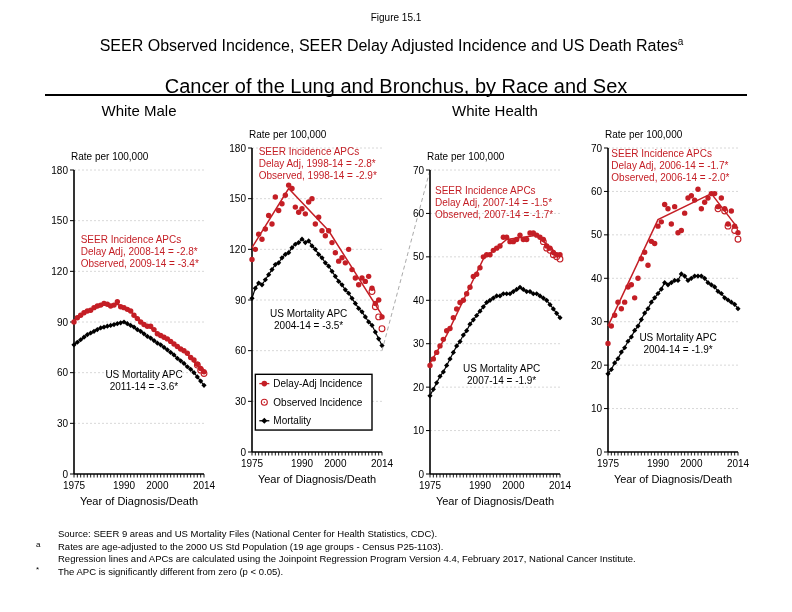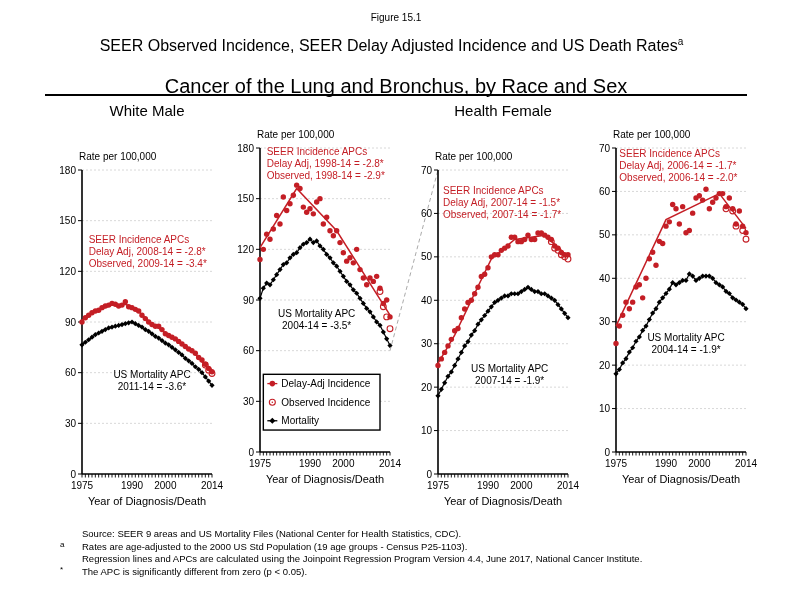--- a/index.html
+++ b/index.html
@@ -2,25 +2,25 @@
 <html><head>
 <meta charset="utf-8">
 <style>
   html,body{margin:0;padding:0;background:#fff;}
   body{width:792px;height:612px;position:relative;font-family:"Liberation Sans","DejaVu Sans",sans-serif;color:#000;overflow:hidden;}
   .figure-label{position:absolute;top:12px;left:0;width:792px;text-align:center;font-size:10px;}
   .title1{position:absolute;top:36px;left:2px;width:779px;text-align:center;font-size:16px;}
   .title1 sup{font-size:10px;}
   .title2{position:absolute;top:58px;left:0;width:792px;text-align:center;font-size:20px;margin-top:17px;}
   .divider{position:absolute;top:94px;left:45px;width:702px;height:2px;background:#000;}
-  .charts-row{position:absolute;top:100px;left:36px;width:720px;height:425px;display:flex;justify-content:flex-end;}
+  .charts-row{position:absolute;top:100px;left:36px;width:720px;height:425px;display:flex;}
   .panel{width:178px;position:relative;}
   .panel-title{width:178px;text-align:center;font-size:15px;transform:translateX(14px);height:22px;line-height:22px;}
   .panel svg{overflow:visible;display:block;}
-  .footnotes{position:absolute;top:528px;left:60px;width:730px;font-size:9.5px;line-height:12.5px;}
+  .footnotes{position:absolute;top:528px;left:36px;width:730px;font-size:9.5px;line-height:12.5px;}
   .fn-row{display:flex;}
   .fn-marker{width:22px;flex:0 0 22px;font-size:8px;vertical-align:super;position:relative;top:-2px;text-align:left;}
   .fn-text{flex:1;}
 </style>
 </head>
 <body>
 
 <div class="figure-label">Figure 15.1</div>
 <div class="title1"><span>SEER Observed Incidence, SEER Delay Adjusted Incidence and US Death Rates</span><sup>a</sup></div>
 <div class="title2">Cancer of the Lung and Bronchus, by Race and Sex</div>
@@ -357,21 +357,21 @@
         <text x="59.333333333333336" y="287.1" font-size="10" fill="#000" font-family="&quot;Liberation Sans&quot;,&quot;DejaVu Sans&quot;,sans-serif">Delay-Adj Incidence</text>
         <circle cx="50.333333333333336" cy="302.1777777777778" r="3" fill="none" stroke="#C41E25" stroke-width="1.1"></circle>
         <circle cx="50.333333333333336" cy="302.1777777777778" r="0.8" fill="#C41E25"></circle>
         <text x="59.333333333333336" y="305.6777777777778" font-size="10" fill="#000" font-family="&quot;Liberation Sans&quot;,&quot;DejaVu Sans&quot;,sans-serif">Observed Incidence</text>
         <line x1="45.333333333333336" y1="320.7555555555556" x2="55.333333333333336" y2="320.7555555555556" stroke="#000000" stroke-width="1.3"></line>
         <path d="M50.333333333333336 317.7555555555556L53.333333333333336 320.7555555555556L50.333333333333336 323.7555555555556L47.333333333333336 320.7555555555556Z" fill="#000000"></path>
         <text x="59.333333333333336" y="324.2555555555556" font-size="10" fill="#000" font-family="&quot;Liberation Sans&quot;,&quot;DejaVu Sans&quot;,sans-serif">Mortality</text>
       </svg>
   </div>
   <div class="panel">
-    <div class="panel-title">Health Female</div>
+    <div class="panel-title">White Health</div>
     <svg width="178" height="400">
         <line x1="38" y1="308.5714285714286" x2="168" y2="308.5714285714286" stroke="#d8d8d8" stroke-width="1" stroke-dasharray="2,2"></line>
         <line x1="38" y1="265.1428571428571" x2="168" y2="265.1428571428571" stroke="#d8d8d8" stroke-width="1" stroke-dasharray="2,2"></line>
         <line x1="38" y1="221.7142857142857" x2="168" y2="221.7142857142857" stroke="#d8d8d8" stroke-width="1" stroke-dasharray="2,2"></line>
         <line x1="38" y1="178.2857142857143" x2="168" y2="178.2857142857143" stroke="#d8d8d8" stroke-width="1" stroke-dasharray="2,2"></line>
         <line x1="38" y1="134.85714285714283" x2="168" y2="134.85714285714283" stroke="#d8d8d8" stroke-width="1" stroke-dasharray="2,2"></line>
         <line x1="38" y1="91.42857142857144" x2="168" y2="91.42857142857144" stroke="#d8d8d8" stroke-width="1" stroke-dasharray="2,2"></line>
         <line x1="38" y1="48" x2="168" y2="48" stroke="#d8d8d8" stroke-width="1" stroke-dasharray="2,2"></line>
         <line x1="-10" y1="228.7111111111111" x2="38" y2="48" stroke="#aaaaaa" stroke-width="1" stroke-dasharray="4,3"></line>
         <line x1="38" y1="48" x2="38" y2="352" stroke="#000" stroke-width="1.6"></line>
@@ -706,19 +706,19 @@
   <div class="fn-row">
       <span class="fn-marker"></span>
       <span class="fn-text">Source: SEER 9 areas and US Mortality Files (National Center for Health Statistics, CDC).</span>
     </div>
   <div class="fn-row">
       <span class="fn-marker">a</span>
       <span class="fn-text">Rates are age-adjusted to the 2000 US Std Population (19 age groups - Census P25-1103).</span>
     </div>
   <div class="fn-row">
       <span class="fn-marker"></span>
-      <span class="fn-text">Regression lines and APCs are calculated using the Joinpoint Regression Program Version 4.4, June 2017, National Cancer Institute.</span>
+      <span class="fn-text">Regression lines and APCs are calculated using the Joinpoint Regression Program Version 4.4, February 2017, National Cancer Institute.</span>
     </div>
   <div class="fn-row">
       <span class="fn-marker">*</span>
       <span class="fn-text">The APC is significantly different from zero (p &lt; 0.05).</span>
     </div>
 </div>
 
 </body></html>

